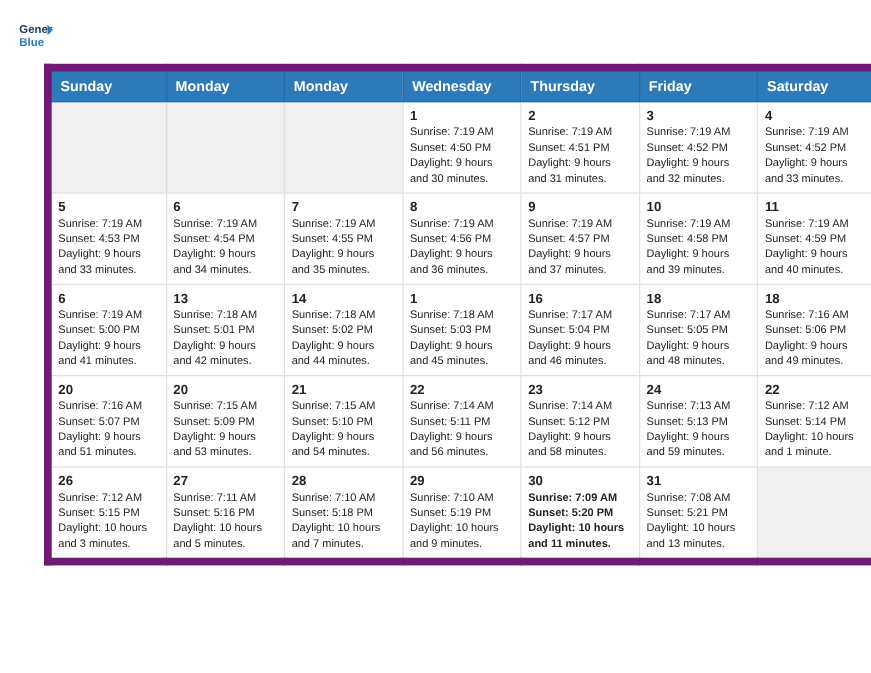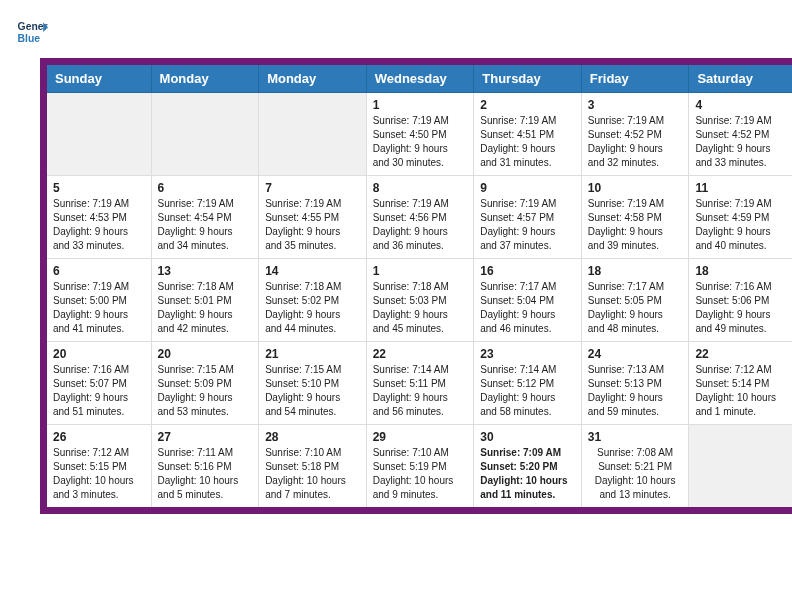--- a/index.html
+++ b/index.html
@@ -344,21 +344,21 @@
         </td>
         <td>
           <span class="day-number">30</span>
           <div class="day-info" style="white-space: pre-line; font-weight: bold;">Sunrise: 7:09 AM
 Sunset: 5:20 PM
 Daylight: 10 hours
 and 11 minutes.</div>
         </td>
         <td>
           <span class="day-number">31</span>
-          <div class="day-info" style="white-space: pre-line; text-align: center;">Sunrise: 7:08 AM
+          <div class="day-info" style="white-space: pre-line;">Sunrise: 7:08 AM
 Sunset: 5:21 PM
 Daylight: 10 hours
 and 13 minutes.</div>
         </td>
         <td class="empty"></td>
       </tr>
     </tbody>
 </table>
 
 </body></html>

